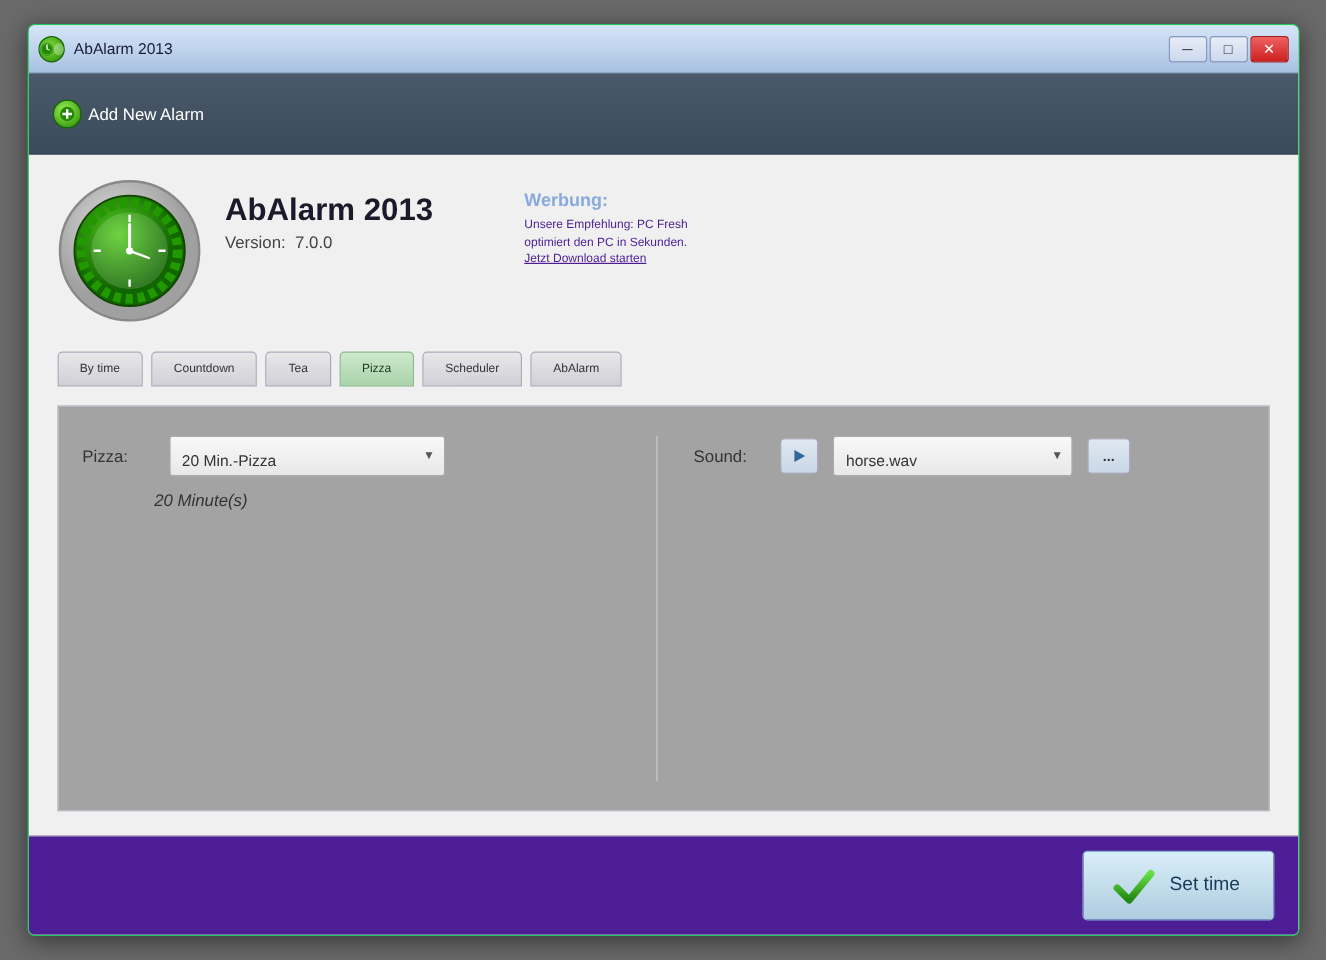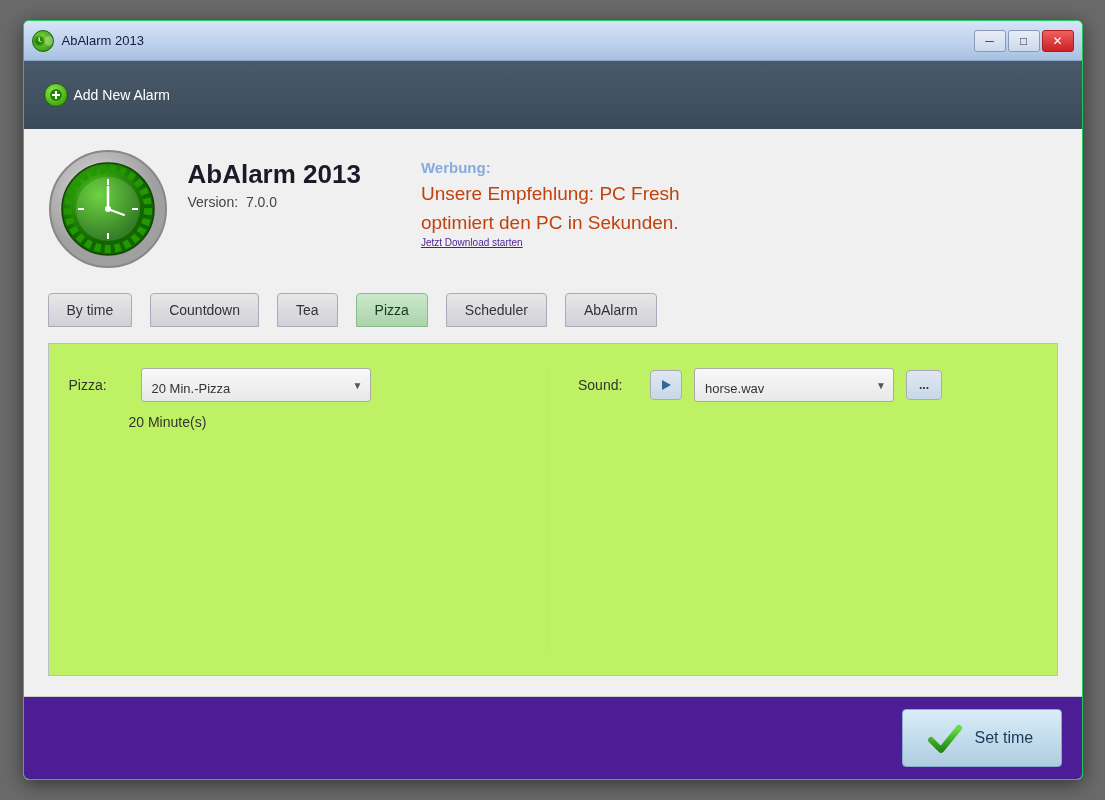--- a/index.html
+++ b/index.html
@@ -168,31 +168,31 @@
       font-size: 26px;
       font-weight: bold;
       color: #1a1a2a;
     }
     .app-version {
       font-size: 14px;
       color: #444;
       margin-top: 4px;
     }
     .ad-section {
-      margin-left: 40px;
+      margin-left: 56px;
       padding-top: 10px;
     }
     .ad-label {
       font-size: 15px;
       color: #88aadd;
       font-weight: bold;
     }
     .ad-text {
-      font-size: 19px;
-      color: #c2410c;
+      font-size: 10px;
+      color: #4c1d95;
       margin-top: 4px;
       line-height: 1.5;
     }
     .ad-link {
       font-size: 10px;
       color: #4c1d95;
       text-decoration: underline;
       cursor: pointer;
     }
 
@@ -201,37 +201,37 @@
       display: flex;
       gap: 0;
       border-bottom: none;
       margin-top: 8px;
     }
     .tab {
       padding: 8px 18px;
       border: 1px solid #aab;
       background: linear-gradient(to bottom, #e8e8e8, #d0d0d8);
       cursor: pointer;
-      font-size: 14px;
+      font-size: 10px;
       color: #333;
       border-radius: 4px 4px 0 0;
-      margin-right: 18px;
+      margin-right: 7px;
     }
     .tab.active {
       background: linear-gradient(to bottom, #cce8cc, #aad4aa);
       border-bottom-color: #aad4aa;
       color: #1a3a1a;
       font-weight: 500;
       border: 1px solid #88bb88;
     }
 
     
     .tab-content {
       border: 1px solid #bbc;
-      background: #bef264;
+      background: #a3a3a3;
       padding: 24px 20px;
       flex: 1;
       display: flex;
       gap: 0;
     }
     .tab-left {
       flex: 1;
       display: flex;
       flex-direction: column;
       gap: 12px;
@@ -279,20 +279,21 @@
       top: 50%;
       transform: translateY(-50%);
       font-size: 10px;
       color: #555;
       pointer-events: none;
     }
     .minutes-text {
       font-size: 14px;
       color: #333;
       margin-left: 60px;
+      font-style: italic;
     }
 
     
     .play-btn {
       width: 32px;
       height: 30px;
       border: 1px solid #aab;
       border-radius: 4px;
       background: linear-gradient(to bottom, #e0e8f0, #c8d8e8);
       cursor: pointer;

